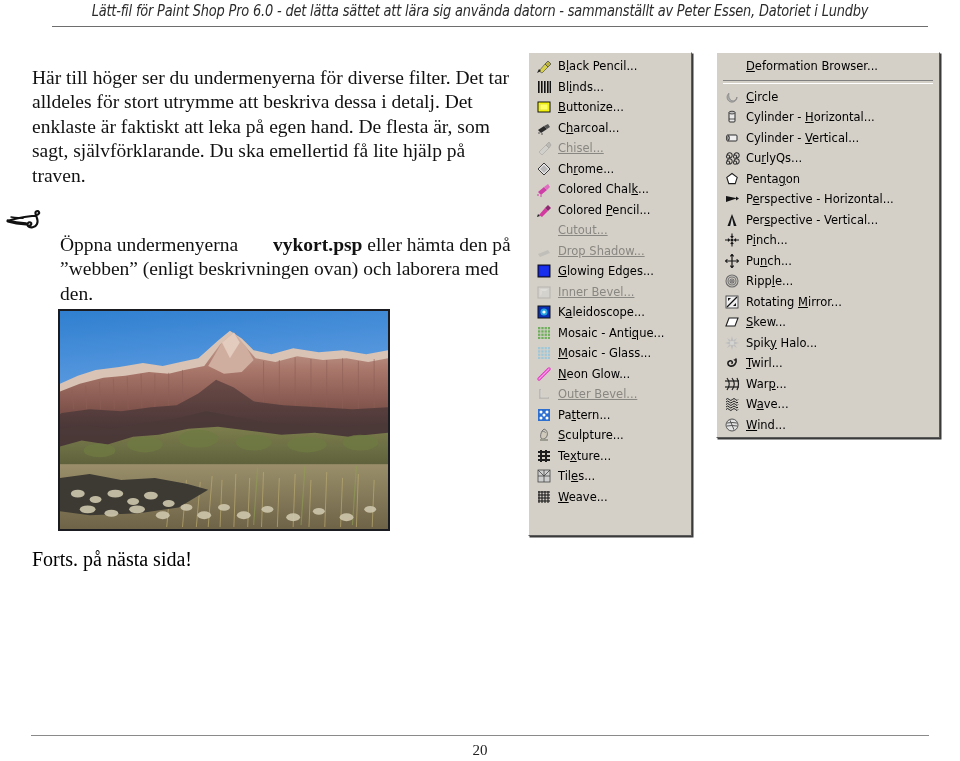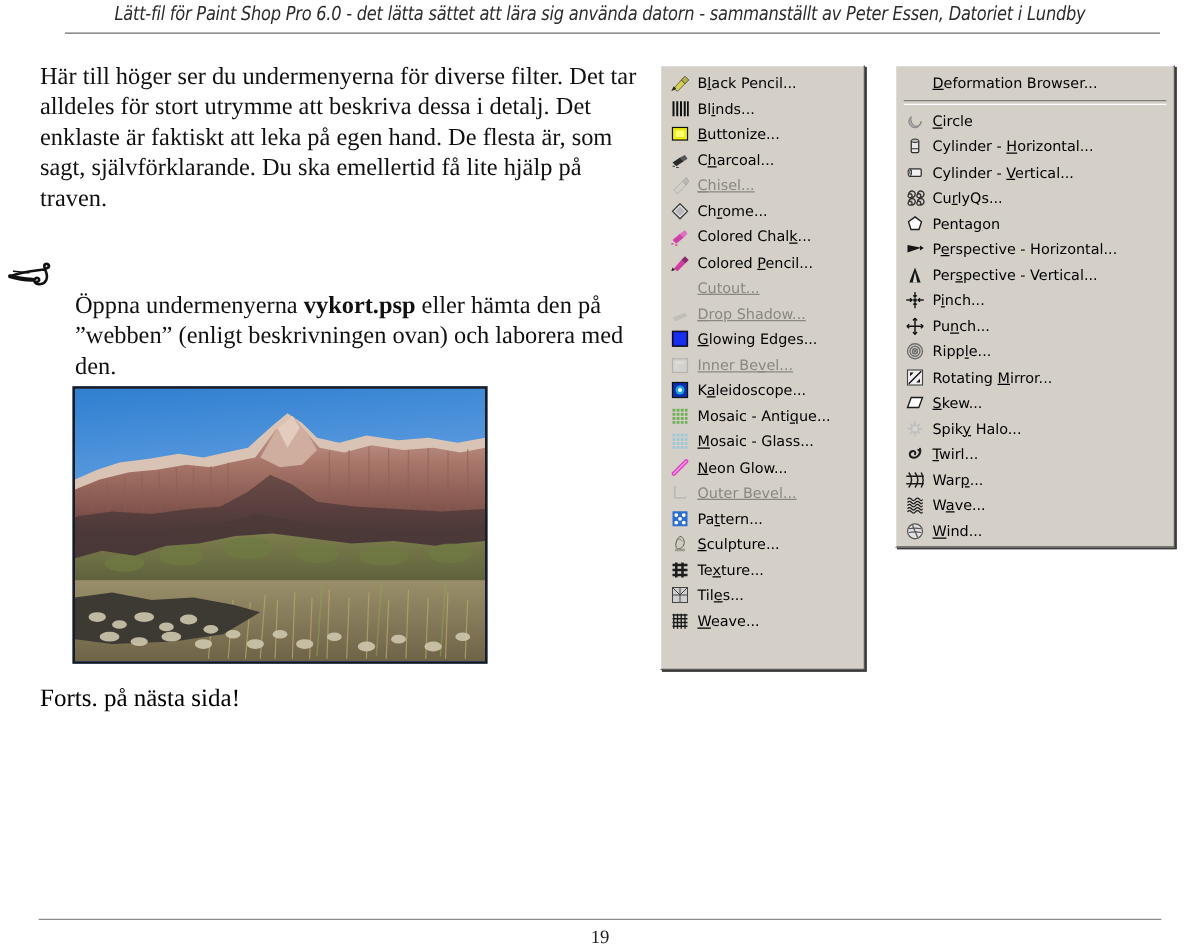--- a/index.html
+++ b/index.html
@@ -38,21 +38,21 @@
   #header-rule {
     position: absolute;
     left: 52px; top: 26px;
     width: 876px; height: 0;
     border-top: 1.3px solid #6e6e6e;
   }
 
   
   #intro-paragraph {
     position: absolute;
-    left: 32px; top: 30px;
+    left: 32px; top: 46px;
     width: 490px;
     font-size: 19.5px;
     line-height: 24.6px;
     text-align: left;
     color: #111;
   }
   #tip-block {
     position: absolute;
     left: 0px; top: 203px;
     width: 525px;
@@ -63,21 +63,21 @@
     width: 44px; height: 26px;
   }
   #tip-paragraph {
     position: absolute;
     left: 60px; top: 10px;
     width: 462px;
     font-size: 19.5px;
     line-height: 24.6px;
     color: #111;
   }
-  .bold-inline { font-weight: bold; }
+  .bold-inline { font-weight: bold; margin-left: 30px; }
 
   
   #photo-frame {
     position: absolute;
     left: 58px; top: 309px;
     width: 332px; height: 222px;
     border: 2px solid #1b1b22;
     box-sizing: border-box;
     overflow: hidden;
     background: #4a90d9;
@@ -776,13 +776,13 @@
             <path d="M3 9 q5 -1 10 0"></path>
             <path d="M6 3.2 L10 12.8"></path>
           </g>
         </svg>
       </span>
       <span class="label"><u>W</u>ind...</span>
     </div>
   </div>
 
 <div id="footer-rule"></div>
-<div id="page-number">19</div>
+<div id="page-number">20</div>
 
 </body></html>

